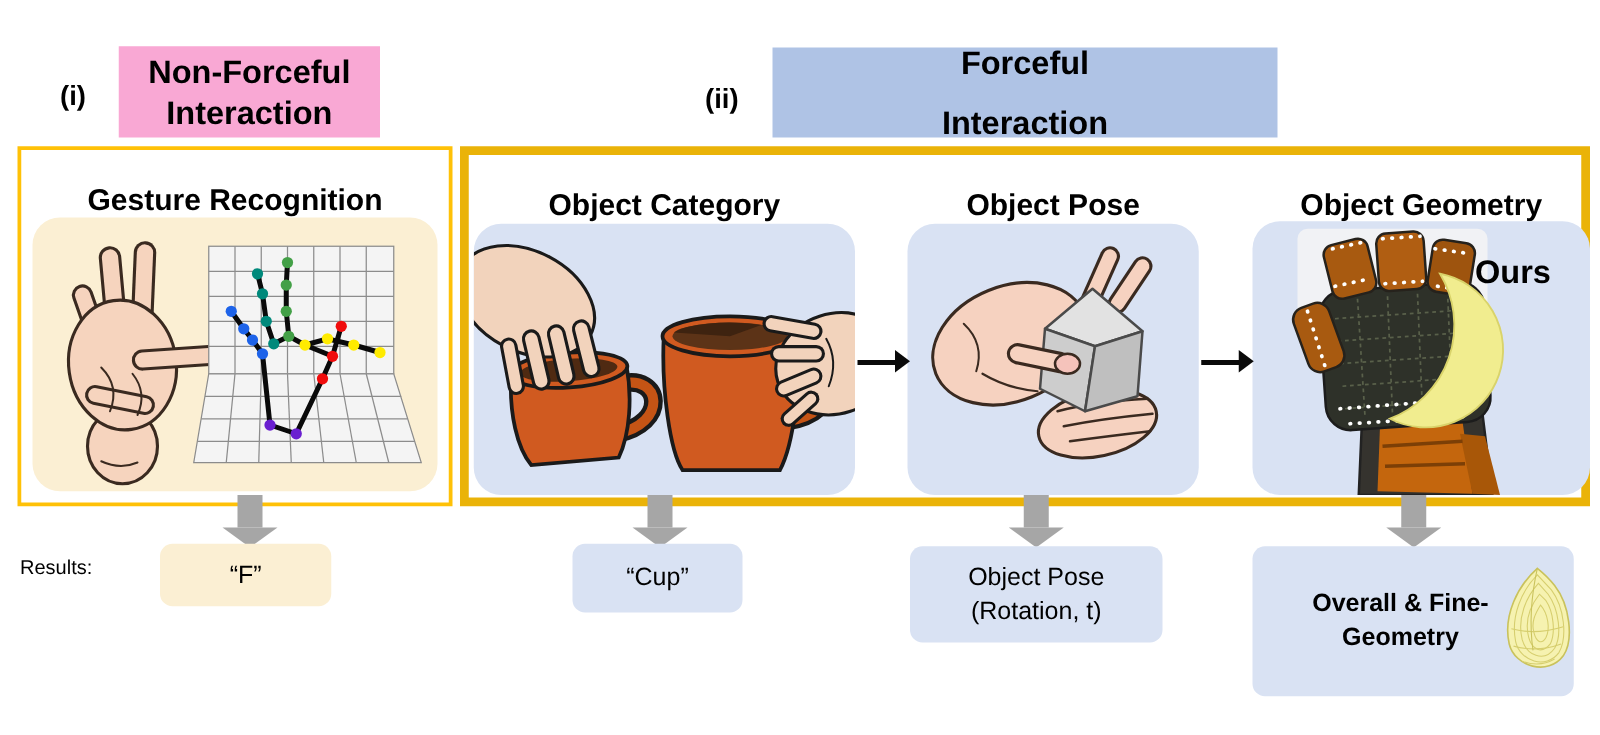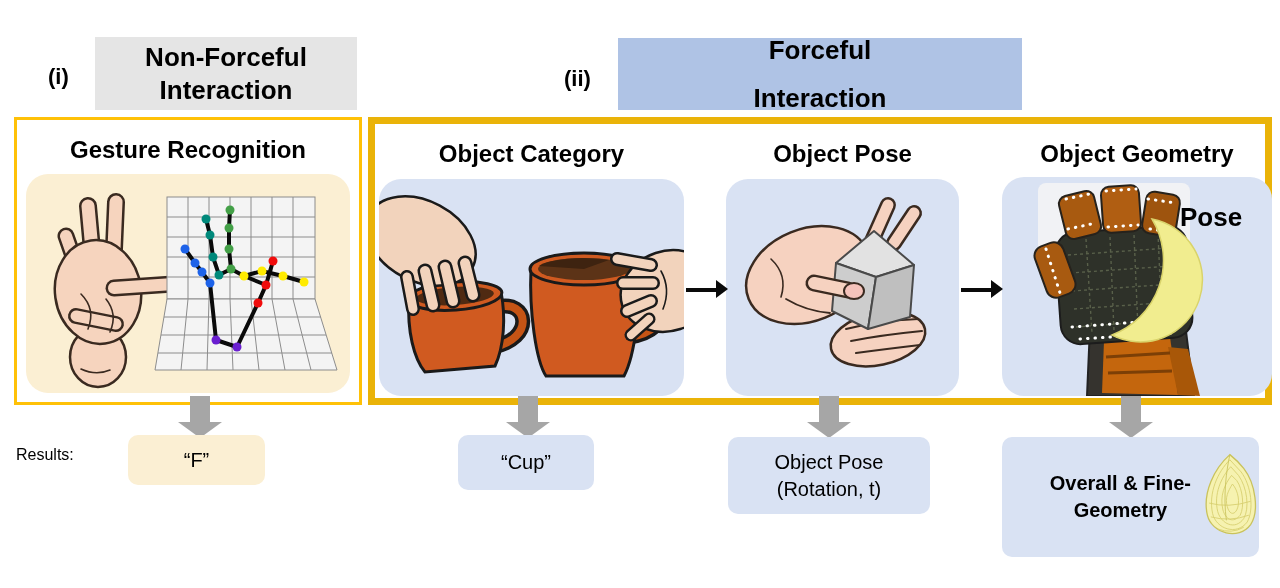--- a/index.html
+++ b/index.html
@@ -3,21 +3,21 @@
 <meta charset="utf-8">
 <style>
   html,body{margin:0;padding:0;background:#fff;}
   #figure{position:relative;width:1280px;height:588px;background:#fff;overflow:hidden;
           font-family:"Liberation Sans",sans-serif;color:#000;}
   .abs{position:absolute;}
   .idx{font-weight:700;font-size:22px;}
   .hdr{display:flex;flex-direction:column;align-items:center;justify-content:center;
        font-weight:700;font-size:26px;line-height:33px;text-align:center;}
   .panel{position:absolute;background:#fff;box-sizing:border-box;}
-  .panel-title{position:absolute;font-weight:700;font-size:24px;text-align:center;}
+  .panel-title{position:absolute;font-weight:700;font-size:24px;text-align:center;margin-top:11px;}
   .innerbox{position:absolute;border-radius:22px;overflow:hidden;}
   .innerbox svg{display:block;}
   .rbox{position:absolute;border-radius:10px;display:flex;flex-direction:column;
         align-items:center;justify-content:center;font-size:20px;line-height:27px;text-align:center;}
   .rlabel{font-weight:400;font-size:16px;}
   .badge{font-weight:700;font-size:26px;}
   
   .garrow{position:absolute;width:44px;height:42px;}
   .garrow .stem{position:absolute;left:12px;top:0;width:20px;height:26px;background:#A6A6A6;}
   .garrow .head{position:absolute;left:0;top:26px;width:0;height:0;
@@ -30,21 +30,21 @@
                 border-left:12px solid #0a0a0a;border-top:9px solid transparent;
                 border-bottom:9px solid transparent;}
   .geo-result-text{font-weight:700;font-size:20px;line-height:27px;text-align:center;}
 </style>
 </head>
 <body>
 
 <div id="figure">
 
   <span class="abs idx" style="left:48px;top:64px;">(i)</span>
-  <div class="abs hdr" style="left:95px;top:37px;width:262px;height:73px;background:#e5e5e5;justify-content:center;">
+  <div class="abs hdr" style="left:95px;top:37px;width:209px;height:73px;background:#f9a8d4;justify-content:center;">
     <span>Non-Forceful</span>
     <span>Interaction</span>
   </div>
 
   <span class="abs idx" style="left:564px;top:66px;text-align:center;">(ii)</span>
   <div class="abs hdr" style="left:618px;top:38px;width:404px;height:72px;background:#AFC3E5;gap:15px;">
     <span>Forceful</span>
     <span>Interaction</span>
   </div>
 
@@ -270,21 +270,21 @@
           <path d="M146,22 L174,26"></path>
             <path d="M148,52 L174,56"></path>
           <path d="M44,72 L58,116"></path>
             <path d="M70,150 L176,142"></path>
           <path d="M78,162 L172,156"></path>
         </g>
 
         <path d="M150,42 A62,62 0 1 1 110,158 A80,80 0 0 0 150,42 Z" fill="#F1ED8F" stroke="#D9D36A" stroke-width="1.5"></path>
       </svg>
     </div>
-    <div class="abs badge" style="left:805px;top:78px;">Pose</div>
+    <div class="abs badge" style="left:805px;top:78px;">Ours</div>
 
     <div class="barrow" style="left:311px;top:156px;">
       <div class="shaft"></div>
         <div class="head"></div>
     </div>
     <div class="barrow" style="left:586px;top:156px;">
       <div class="shaft"></div>
         <div class="head"></div>
     </div>
   </div>

